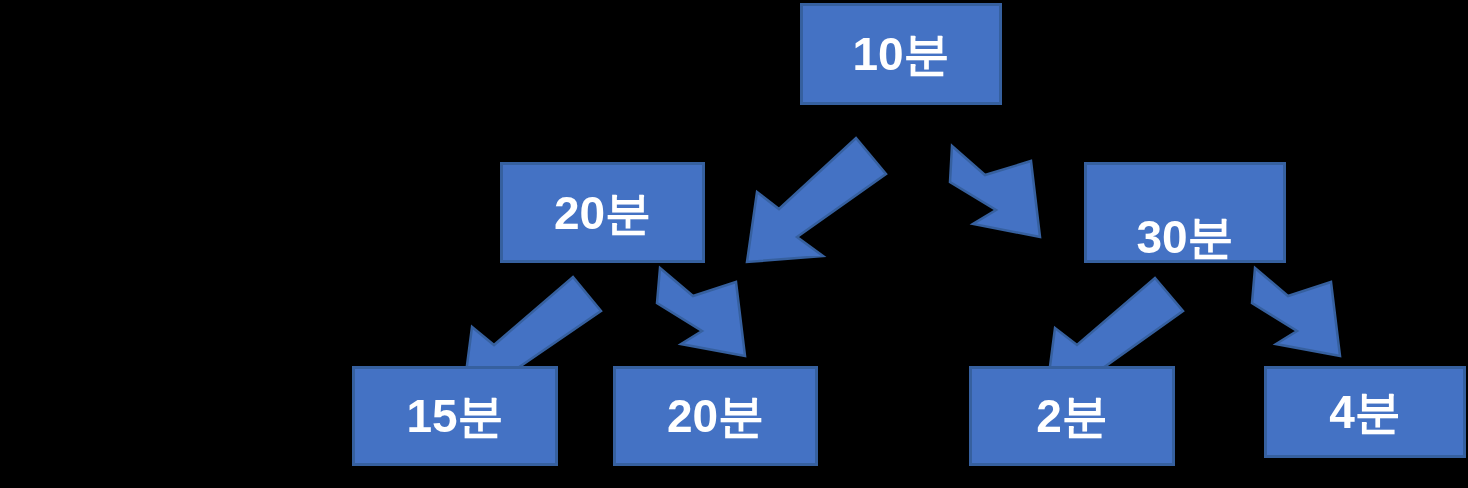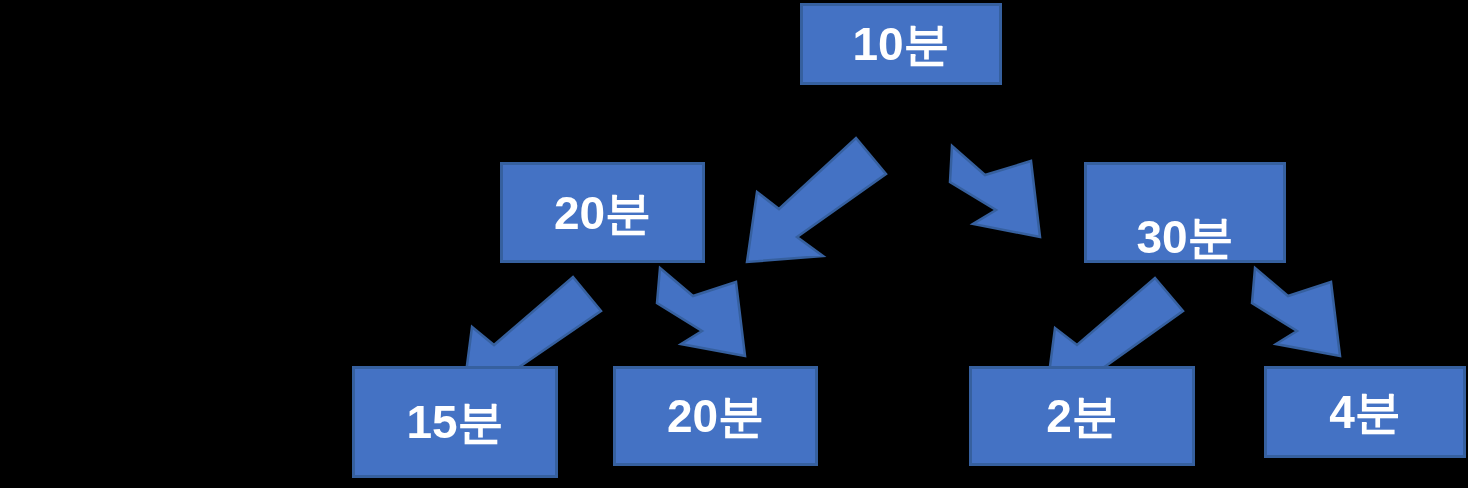--- a/index.html
+++ b/index.html
@@ -61,41 +61,41 @@
 
     <polygon class="arrow-shape" points="573,277 601,311 512,372 538,389 463,396 472,327 494,345"></polygon>
 
     <polygon class="arrow-shape" points="660,268 693,296 736,282 745,356 681,344 702,331 657,303"></polygon>
 
     <polygon class="arrow-shape" points="1155,278 1183,311 1096,373 1122,390 1046,397 1055,328 1077,345"></polygon>
 
     <polygon class="arrow-shape" points="1255,268 1288,296 1331,282 1340,356 1276,344 1297,331 1252,303"></polygon>
   </svg>
 
-  <div class="node" style="left:800px; top:3px; width:202px; height:82px;">
+  <div class="node" style="left:800px; top:3px; width:202px; height:102px;">
     <span class="node-label">10분</span>
   </div>
 
   <div class="node" style="left:500px; top:162px; width:205px; height:101px;">
     <span class="node-label">20분</span>
   </div>
 
   <div class="node" style="left:1084px; top:162px; width:202px; height:101px;align-items:flex-end;">
     <span class="node-label">30분</span>
   </div>
 
-  <div class="node" style="left:352px; top:366px; width:206px; height:112px;">
+  <div class="node" style="left:352px; top:366px; width:206px; height:100px;">
     <span class="node-label">15분</span>
   </div>
 
   <div class="node" style="left:613px; top:366px; width:205px; height:100px;">
     <span class="node-label">20분</span>
   </div>
 
-  <div class="node" style="left:969px; top:366px; width:226px; height:100px;align-items:center;">
+  <div class="node" style="left:969px; top:366px; width:206px; height:100px;align-items:center;">
     <span class="node-label">2분</span>
   </div>
 
   <div class="node" style="left:1264px; top:366px; width:202px; height:92px;">
     <span class="node-label">4분</span>
   </div>
 
 </div>
 
 </body></html>

